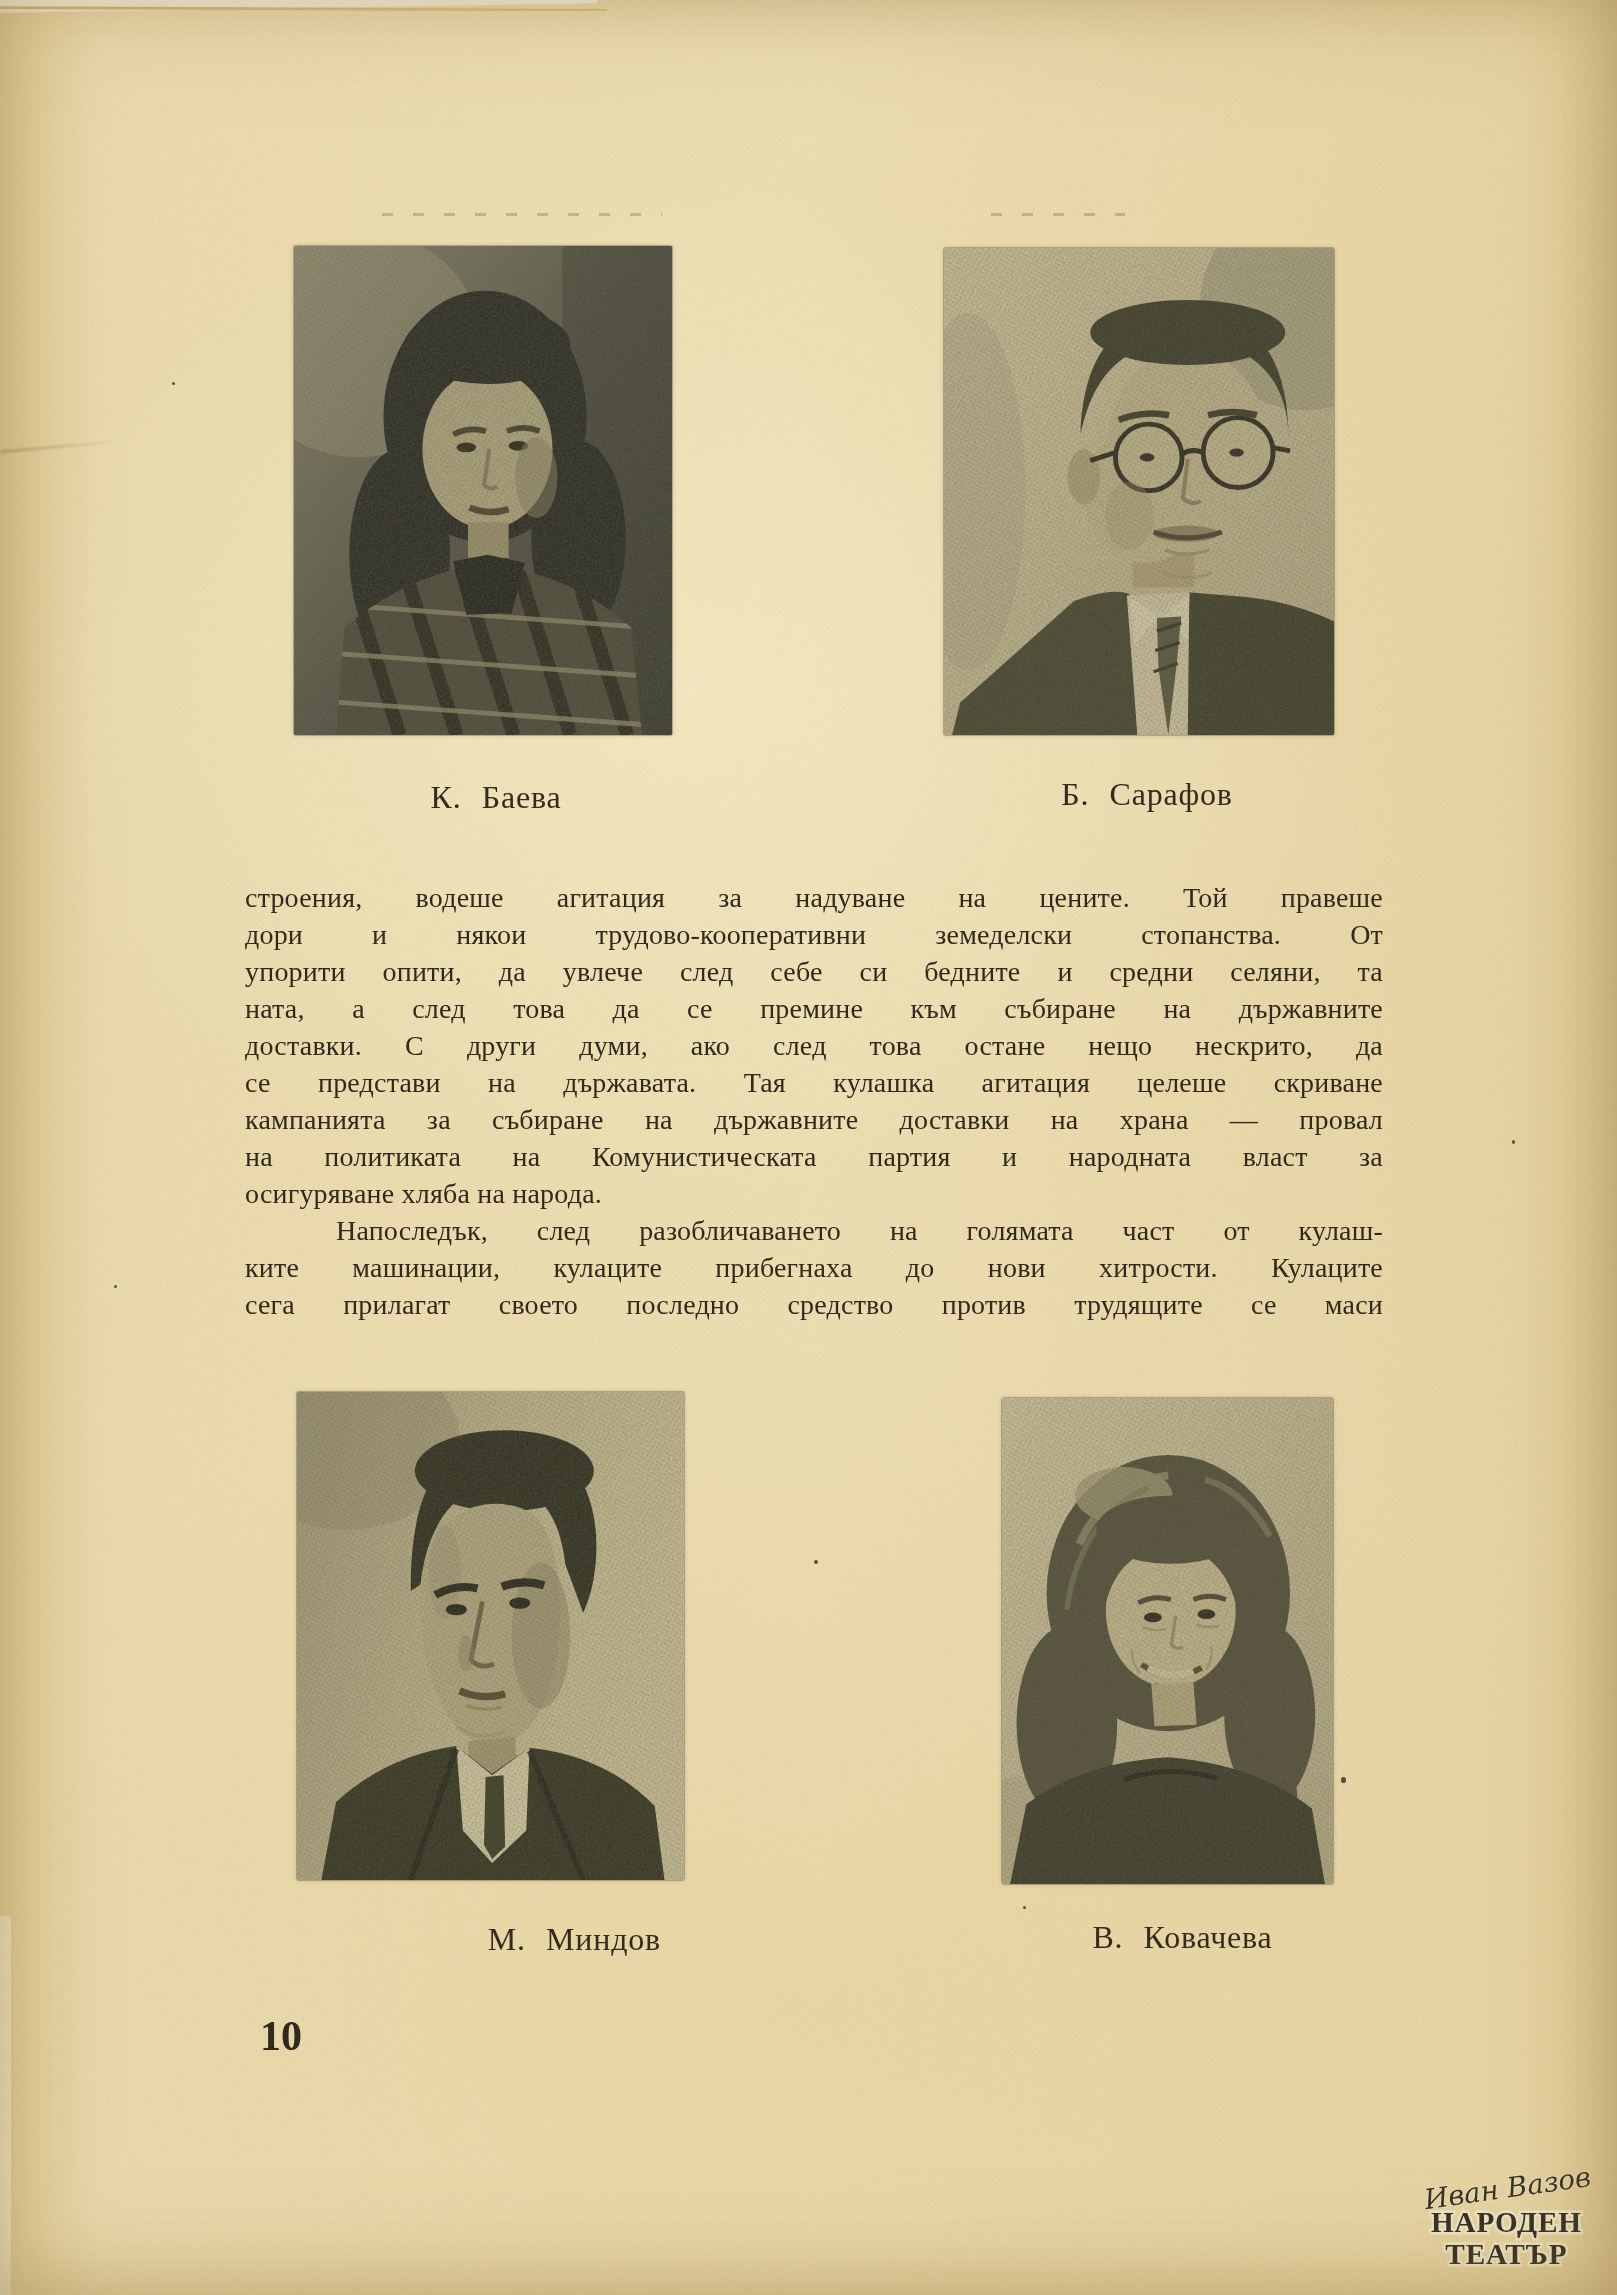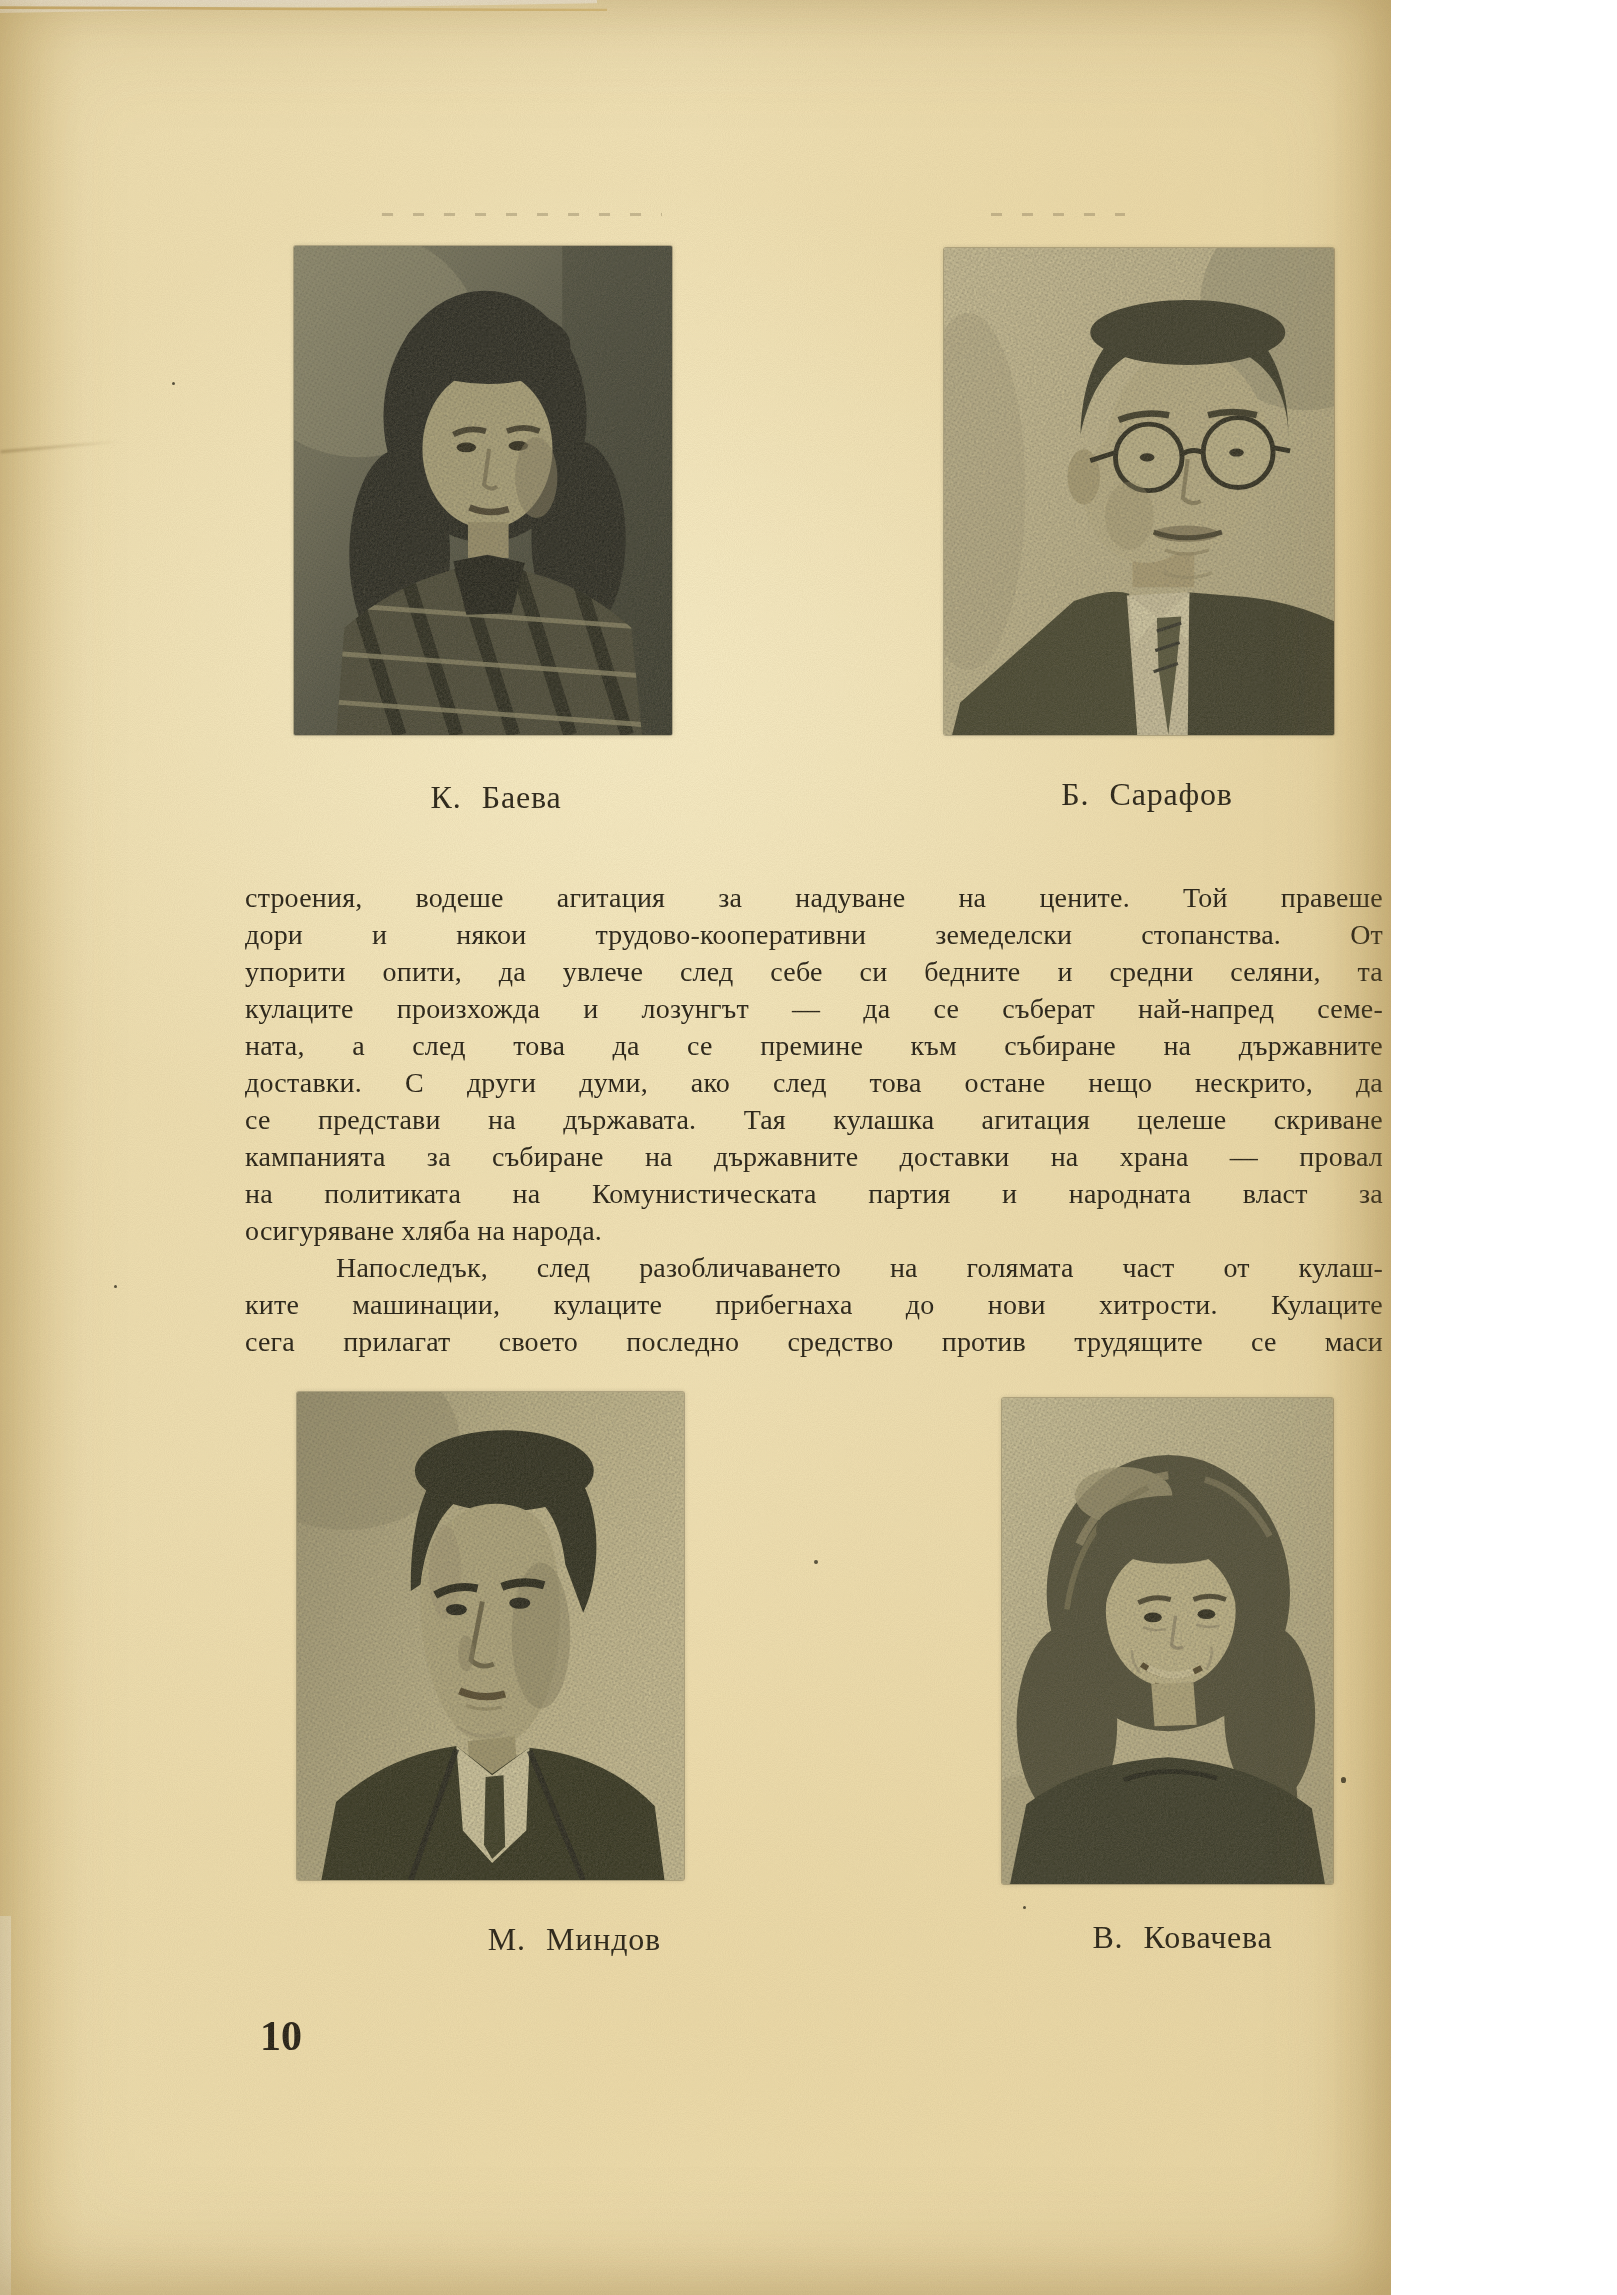--- a/index.html
+++ b/index.html
@@ -1,19 +1,19 @@
 <!DOCTYPE html>
 <html style="font-size:13px"><head>
 <meta charset="utf-8">
 <title>Scanned book page</title>
 <style>
   html,body{margin:0;padding:0;}
   body{width:1617px;height:2295px;font-family:"Liberation Serif","DejaVu Serif",serif;}
   .page{
-    position:absolute;left:0;top:0;width:1391px;height:2295px;overflow:hidden;
+    position:absolute;left:0;top:0;width:1617px;height:2295px;overflow:hidden;
     background:
       radial-gradient(974px 731px at 42% 30%, rgba(250,242,208,0.55), transparent 70%),
       radial-gradient(731px 568px at 78% 12%, rgba(233,214,162,0.35), transparent 70%),
       radial-gradient(1218px 893px at 50% 88%, rgba(228,206,150,0.45), transparent 75%),
       linear-gradient(90deg,#e0cc97 0%,#ecdcae 6%,#efe0b4 50%,#e8d6a5 94%,#dec993 100%),
       #ead9a9;
   }
   .page::after{
     content:"";position:absolute;inset:0;pointer-events:none;
     box-shadow:inset 0 0 122px rgba(150,120,60,.28), inset -8px 0 49px rgba(140,110,55,.18), inset 0 -20px 57px rgba(150,120,60,.15);
@@ -192,21 +192,20 @@
     </svg>
   </div>
 
   <div class="caption" style="left:307px;top:778px;width:378px;">К. Баева</div>
   <div class="caption" style="left:952px;top:775px;width:390px;">Б. Сарафов</div>
 
   <div class="textblock">
     <div class="tl">строения, водеше агитация за надуване на цените. Той правеше</div>
     <div class="tl">дори и някои трудово-кооперативни земеделски стопанства. От</div>
     <div class="tl">упорити опити, да увлече след себе си бедните и средни селяни, та</div>
-    <div class="tl">кулаците произхожда и лозунгът — да се съберат най-напред семе-</div>
     <div class="tl">ната, а след това да се премине към събиране на държавните</div>
     <div class="tl">доставки. С други думи, ако след това остане нещо нескрито, да</div>
     <div class="tl">се представи на държавата. Тая кулашка агитация целеше скриване</div>
     <div class="tl">кампанията за събиране на държавните доставки на храна — провал</div>
     <div class="tl">на политиката на Комунистическата партия и народната власт за</div>
     <div class="tl end">осигуряване хляба на народа.</div>
     <div class="tl ind">Напоследък, след разобличаването на голямата част от кулаш-</div>
     <div class="tl">ките машинации, кулаците прибегнаха до нови хитрости. Кулаците</div>
     <div class="tl">сега прилагат своето последно средство против трудящите се маси</div>
   </div>

